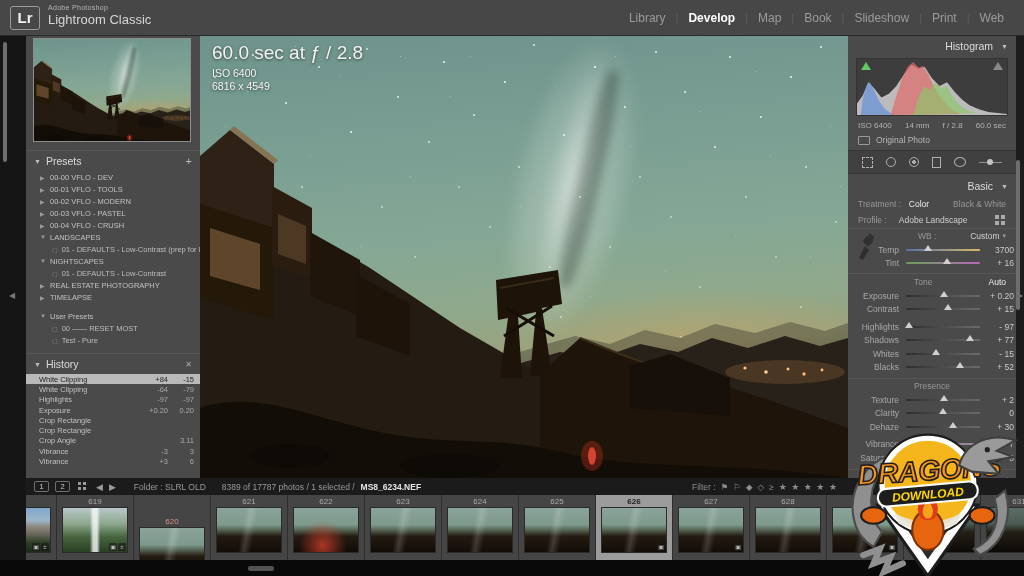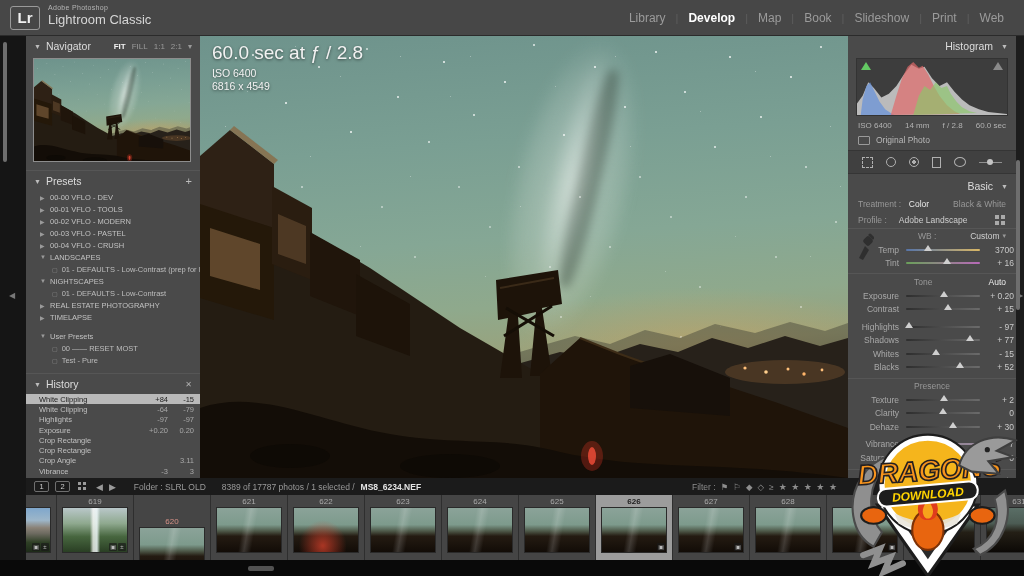--- a/index.html
+++ b/index.html
@@ -178,31 +178,20 @@
   <div class="edgeL">
     <span class="edge-tri" style="left:9px;top:255px;">◀</span>
     <span class="scrollV" style="left:3px;top:6px;width:4px;height:120px;"></span>
   </div>
   <div class="edgeR">
     <span class="edge-tri" style="left:1px;top:255px;">▶</span>
   </div>
   <span class="scrollV" style="left:1016px;top:160px;width:4px;height:150px;z-index:6;"></span>
 
   <div class="lpanel">
-    <div class="phead">
-      <span class="tri">▼</span>
-      <span>Navigator</span>
-      <span class="nav-zooms">
-        <span class="on">FIT</span>
-        <span>FILL</span>
-        <span>1:1</span>
-        <span>2:1</span>
-        <span>▾</span>
-      </span>
-    </div>
     <div class="nav-thumb-wrap">
       <div class="nav-scale">
         <div class="scene">
           <div class="mw"></div>
             <i class="stars"></i>
             <i class="stars2"></i>
           <svg class="terrain" viewBox="0 0 648 442" preserveAspectRatio="none">
             <use href="#terra"></use>
           </svg>
         </div>

